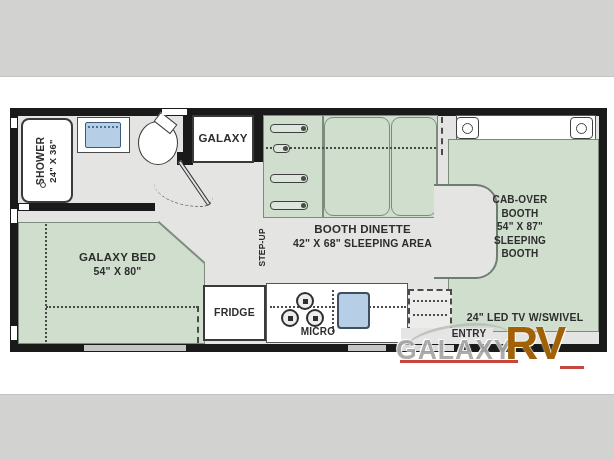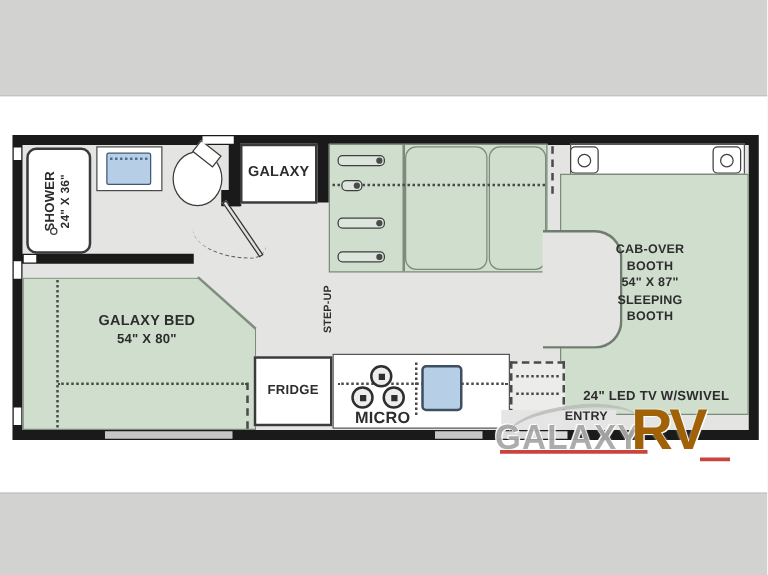--- a/index.html
+++ b/index.html
@@ -81,20 +81,24 @@
     </div>
   <div class="support" style="left:273px;top:144px;width:17px;">
       <i></i>
     </div>
   <div class="support" style="left:270px;top:174px;width:38px;">
       <i></i>
     </div>
   <div class="support" style="left:270px;top:201px;width:38px;">
       <i></i>
     </div>
+  <div class="lbl" style="left:280px;top:222px;width:165px;font-size:11.5px;">
+    <span>BOOTH DINETTE</span><br>
+    <span style="font-size:10.5px;">42" X 68" SLEEPING AREA</span>
+  </div>
   <div class="lbl" style="left:240px;top:242px;width:44px;font-size:8.5px;transform:rotate(-90deg);">STEP-UP</div>
   <div class="dash-v" style="left:441px;top:117px;height:38px;"></div>
 
   <div class="abs" style="left:456px;top:115px;width:140px;height:25px;background:#fff;border:1.5px solid #555;box-sizing:border-box;"></div>
   <div class="bracket" style="left:456px;top:117px;">
       <i></i>
     </div>
   <div class="bracket" style="left:570px;top:117px;">
       <i></i>
     </div>
@@ -126,21 +130,21 @@
   <div class="dot-v" style="left:332px;top:290px;height:42px;"></div>
   <div class="burner" style="left:296px;top:292px;">
       <i></i>
     </div>
   <div class="burner" style="left:281px;top:309px;">
       <i></i>
     </div>
   <div class="burner" style="left:306px;top:309px;">
       <i></i>
     </div>
-  <div class="lbl" style="left:284px;top:326px;width:44px;font-size:13px;">MICRO</div>
+  <div class="lbl" style="left:296px;top:326px;width:44px;font-size:10px;">MICRO</div>
   <div class="abs" style="left:337px;top:292px;width:33px;height:37px;background:#b7cfe6;border:2px solid #3d4f60;border-radius:4px;box-sizing:border-box;"></div>
 
   <div class="abs" style="left:408px;top:289px;width:44px;height:44px;background:#ececea;border:2px dashed #4a4a4a;box-sizing:border-box;">
     <div style="margin:9px 3px 0 3px;border-top:2px dotted #4a4a4a;"></div>
     <div style="margin:12px 3px 0 3px;border-top:2px dotted #4a4a4a;"></div>
   </div>
   <div class="lbl" style="left:401px;top:328px;width:48px;font-size:10px;background:#e5e5e5;padding-left:44px;">ENTRY</div>
 
   <div class="abs white" style="left:162px;top:109px;width:25px;height:6px;"></div>
   <div class="abs white" style="left:11px;top:118px;width:6px;height:10px;"></div>

